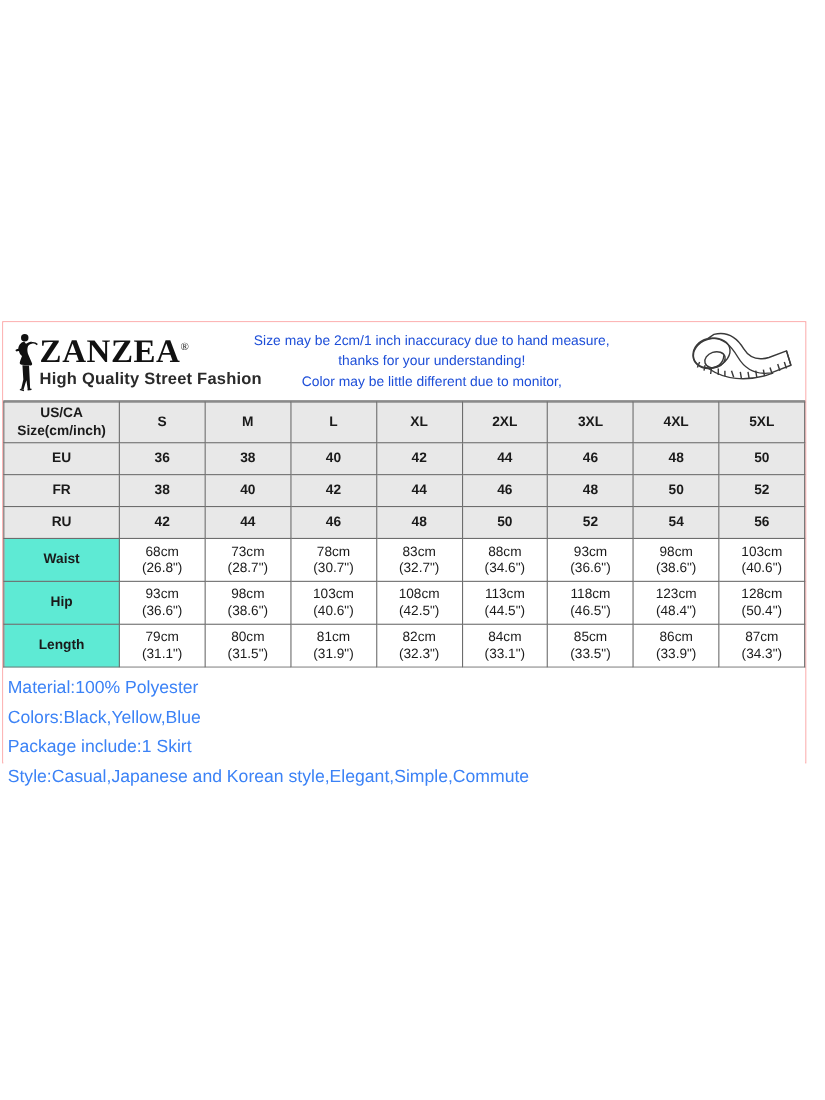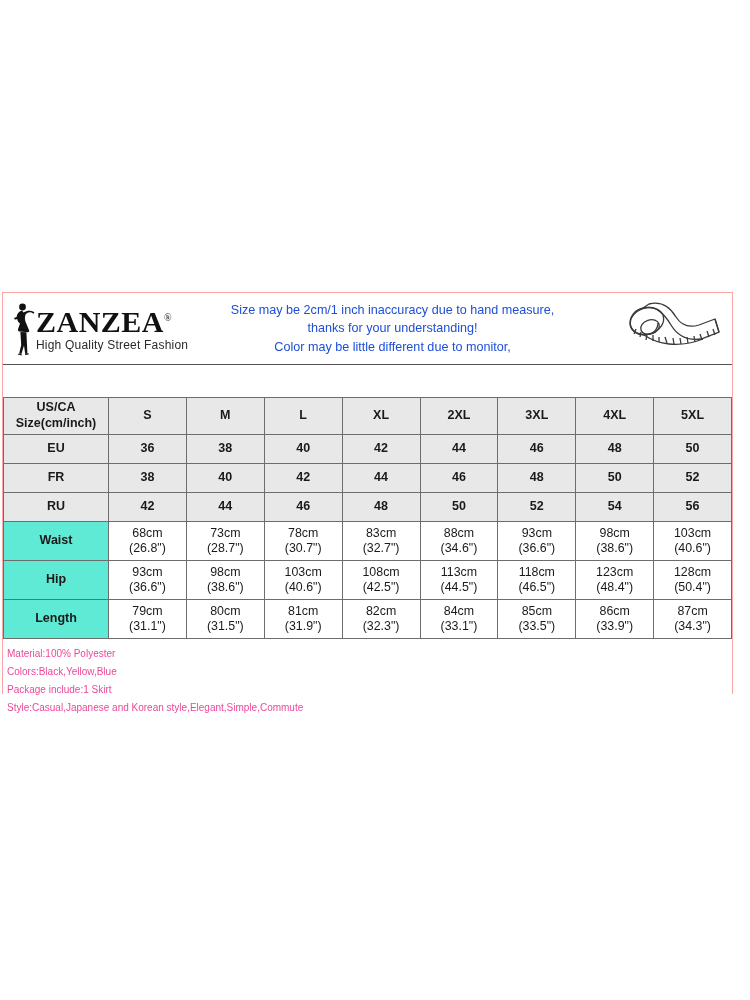--- a/index.html
+++ b/index.html
@@ -68,22 +68,22 @@
     position: relative;
     display: inline-block;
   }
   .brand-reg {
     font-size: 10px;
     vertical-align: super;
     font-weight: 400;
   }
   .brand-tag {
     font-family: "Liberation Sans", sans-serif;
-    font-size: 12px;
-    font-weight: 400;
+    font-size: 15px;
+    font-weight: 700;
     color: #2a2a2a;
     letter-spacing: 0.2px;
     margin-top: 2px;
     white-space: nowrap;
   }
   .notice {
     flex: 1 1 auto;
     text-align: center;
     font-size: 12.6px;
     line-height: 1.48;
@@ -97,21 +97,20 @@
     align-items: center;
     justify-content: center;
   }
 
   
   table.sizes {
     border-collapse: collapse;
     table-layout: fixed;
     width: 100%;
     flex: 0 0 auto;
-    margin-top: 32px;
   }
   table.sizes td {
     border: 1px solid #6d6d6d;
     text-align: center;
     vertical-align: middle;
     font-size: 12.5px;
     font-weight: 700;
     padding: 0;
     line-height: 1.25;
   }
@@ -136,23 +135,23 @@
 
   
   .details {
     flex: 1 1 auto;
     padding: 7px 4px 0 4px;
     box-sizing: border-box;
     background: #ffffff;
   }
   .details p {
     margin: 0 0 3px 0;
-    font-size: 10px;
+    font-size: 16px;
     line-height: 1.5;
-    color: #ec4899;
+    color: #3b82f6;
     white-space: nowrap;
   }
 </style>
 </head>
 <body>
 
 <div class="sheet">
 
   <div class="banner">
 

